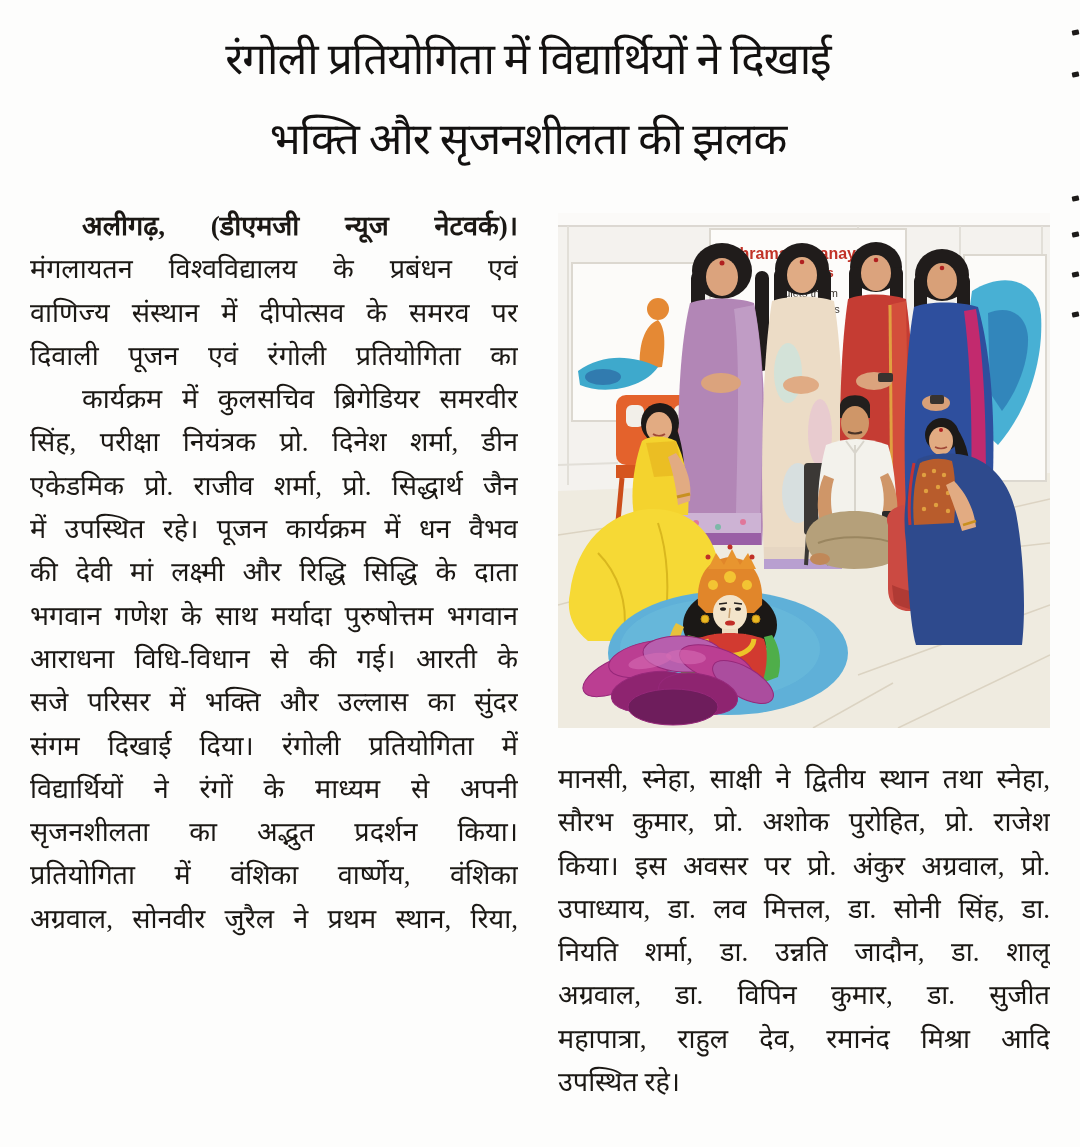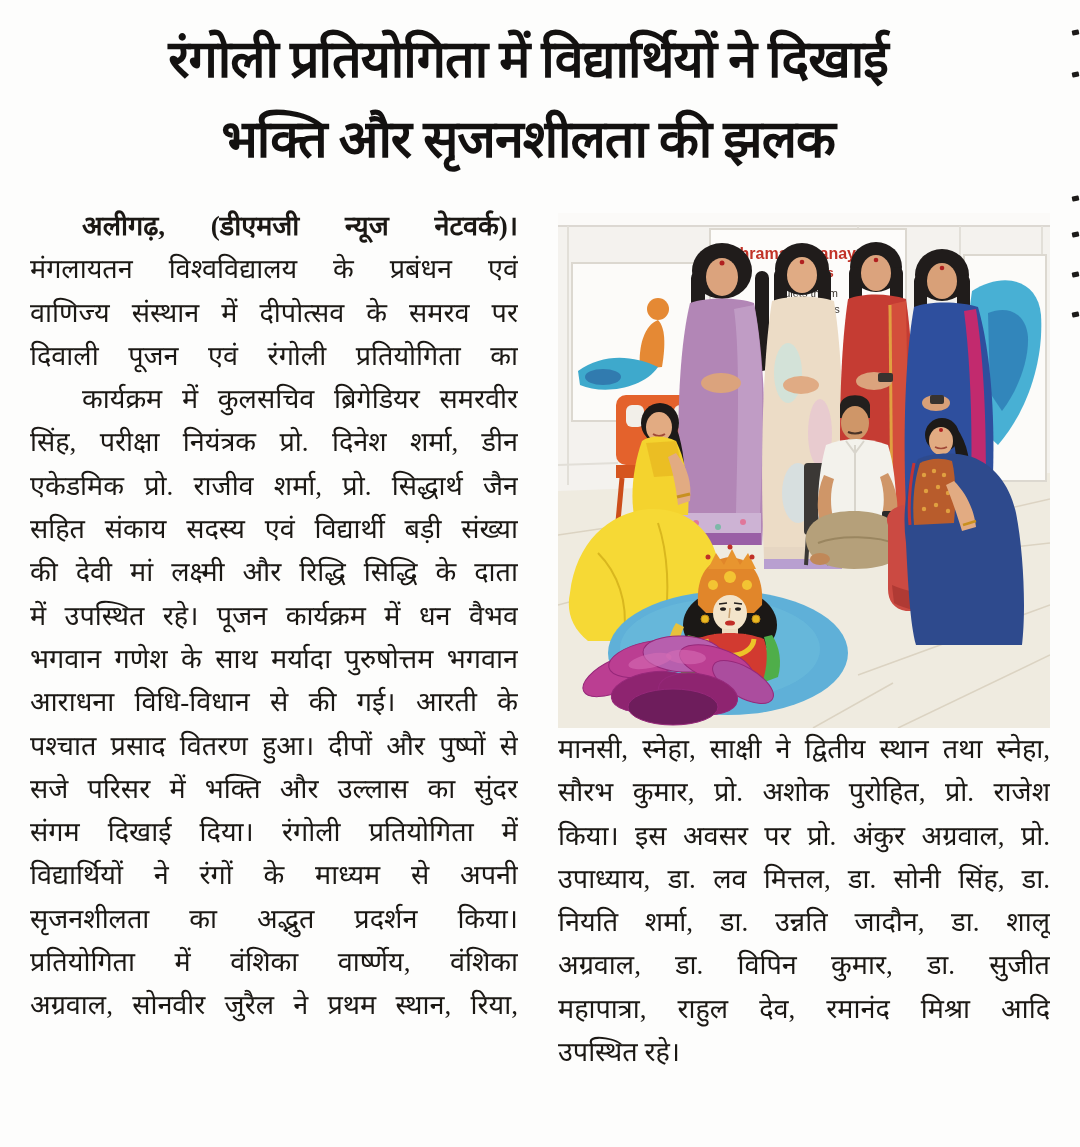--- a/index.html
+++ b/index.html
@@ -14,22 +14,22 @@
     width:1080px;height:1147px;
     background:var(--paper);
     overflow:hidden;
     font-family:"Liberation Serif","DejaVu Serif",serif;
     color:var(--ink);
   }
   
   .headline{
     position:absolute;top:20px;left:0;right:24px;
     text-align:center;
-    font-weight:700;
-    font-size:52px;
+    font-weight:400;
+    font-size:44px;
     line-height:80px;
     letter-spacing:-1px;
     color:#131110;
     white-space:nowrap;
   }
   
   .columns{
     position:absolute;top:205px;left:30px;
     width:1020px;
     display:flex;gap:40px;
@@ -47,21 +47,21 @@
   .line.indent{padding-left:52px;}
   .line.bold{font-weight:700;}
   
   .photo-wrap{
     margin-top:8px;
     width:492px;height:515px;
     position:relative;
     background:#f4f2ee;
   }
   .photo-wrap svg{display:block;width:100%;height:100%;}
-  .right-text{margin-top:0;}
+  .right-text{margin-top:30px;}
   
   .edge-mark{
     position:absolute;right:1px;
     width:7px;height:5px;
     background:#1c1a18;
     border-radius:1px;
     transform:rotate(-12deg);
   }
   .banner-title{font-family:"Liberation Sans","DejaVu Sans",sans-serif;font-weight:bold;}
   .banner-line{font-family:"Liberation Sans","DejaVu Sans",sans-serif;}
@@ -79,26 +79,24 @@
   <div class="columns">
 
     <div class="col">
         <div class="line indent bold">अलीगढ़, (डीएमजी न्यूज नेटवर्क)।</div>
         <div class="line">मंगलायतन विश्वविद्यालय के प्रबंधन एवं</div>
         <div class="line">वाणिज्य संस्थान में दीपोत्सव के समरव पर</div>
         <div class="line">दिवाली पूजन एवं रंगोली प्रतियोगिता का</div>
         <div class="line indent">कार्यक्रम में कुलसचिव ब्रिगेडियर समरवीर</div>
         <div class="line">सिंह, परीक्षा नियंत्रक प्रो. दिनेश शर्मा, डीन</div>
         <div class="line">एकेडमिक प्रो. राजीव शर्मा, प्रो. सिद्धार्थ जैन</div>
-        <div class="line">सहित संकाय सदस्य एवं विद्यार्थी बड़ी संख्या</div>
+        <div class="line">में उपस्थित रहे। पूजन कार्यक्रम में धन वैभव</div>
         <div class="line">की देवी मां लक्ष्मी और रिद्धि सिद्धि के दाता</div>
-        <div class="line">में उपस्थित रहे। पूजन कार्यक्रम में धन वैभव</div>
         <div class="line">भगवान गणेश के साथ मर्यादा पुरुषोत्तम भगवान</div>
         <div class="line">आराधना विधि-विधान से की गई। आरती के</div>
-        <div class="line">पश्चात प्रसाद वितरण हुआ। दीपों और पुष्पों से</div>
         <div class="line">सजे परिसर में भक्ति और उल्लास का सुंदर</div>
         <div class="line">संगम दिखाई दिया। रंगोली प्रतियोगिता में</div>
         <div class="line">विद्यार्थियों ने रंगों के माध्यम से अपनी</div>
         <div class="line">सृजनशीलता का अद्भुत प्रदर्शन किया।</div>
         <div class="line">प्रतियोगिता में वंशिका वार्ष्णेय, वंशिका</div>
         <div class="line">अग्रवाल, सोनवीर जुरैल ने प्रथम स्थान, रिया,</div>
       </div>
 
     <div class="col">
 

